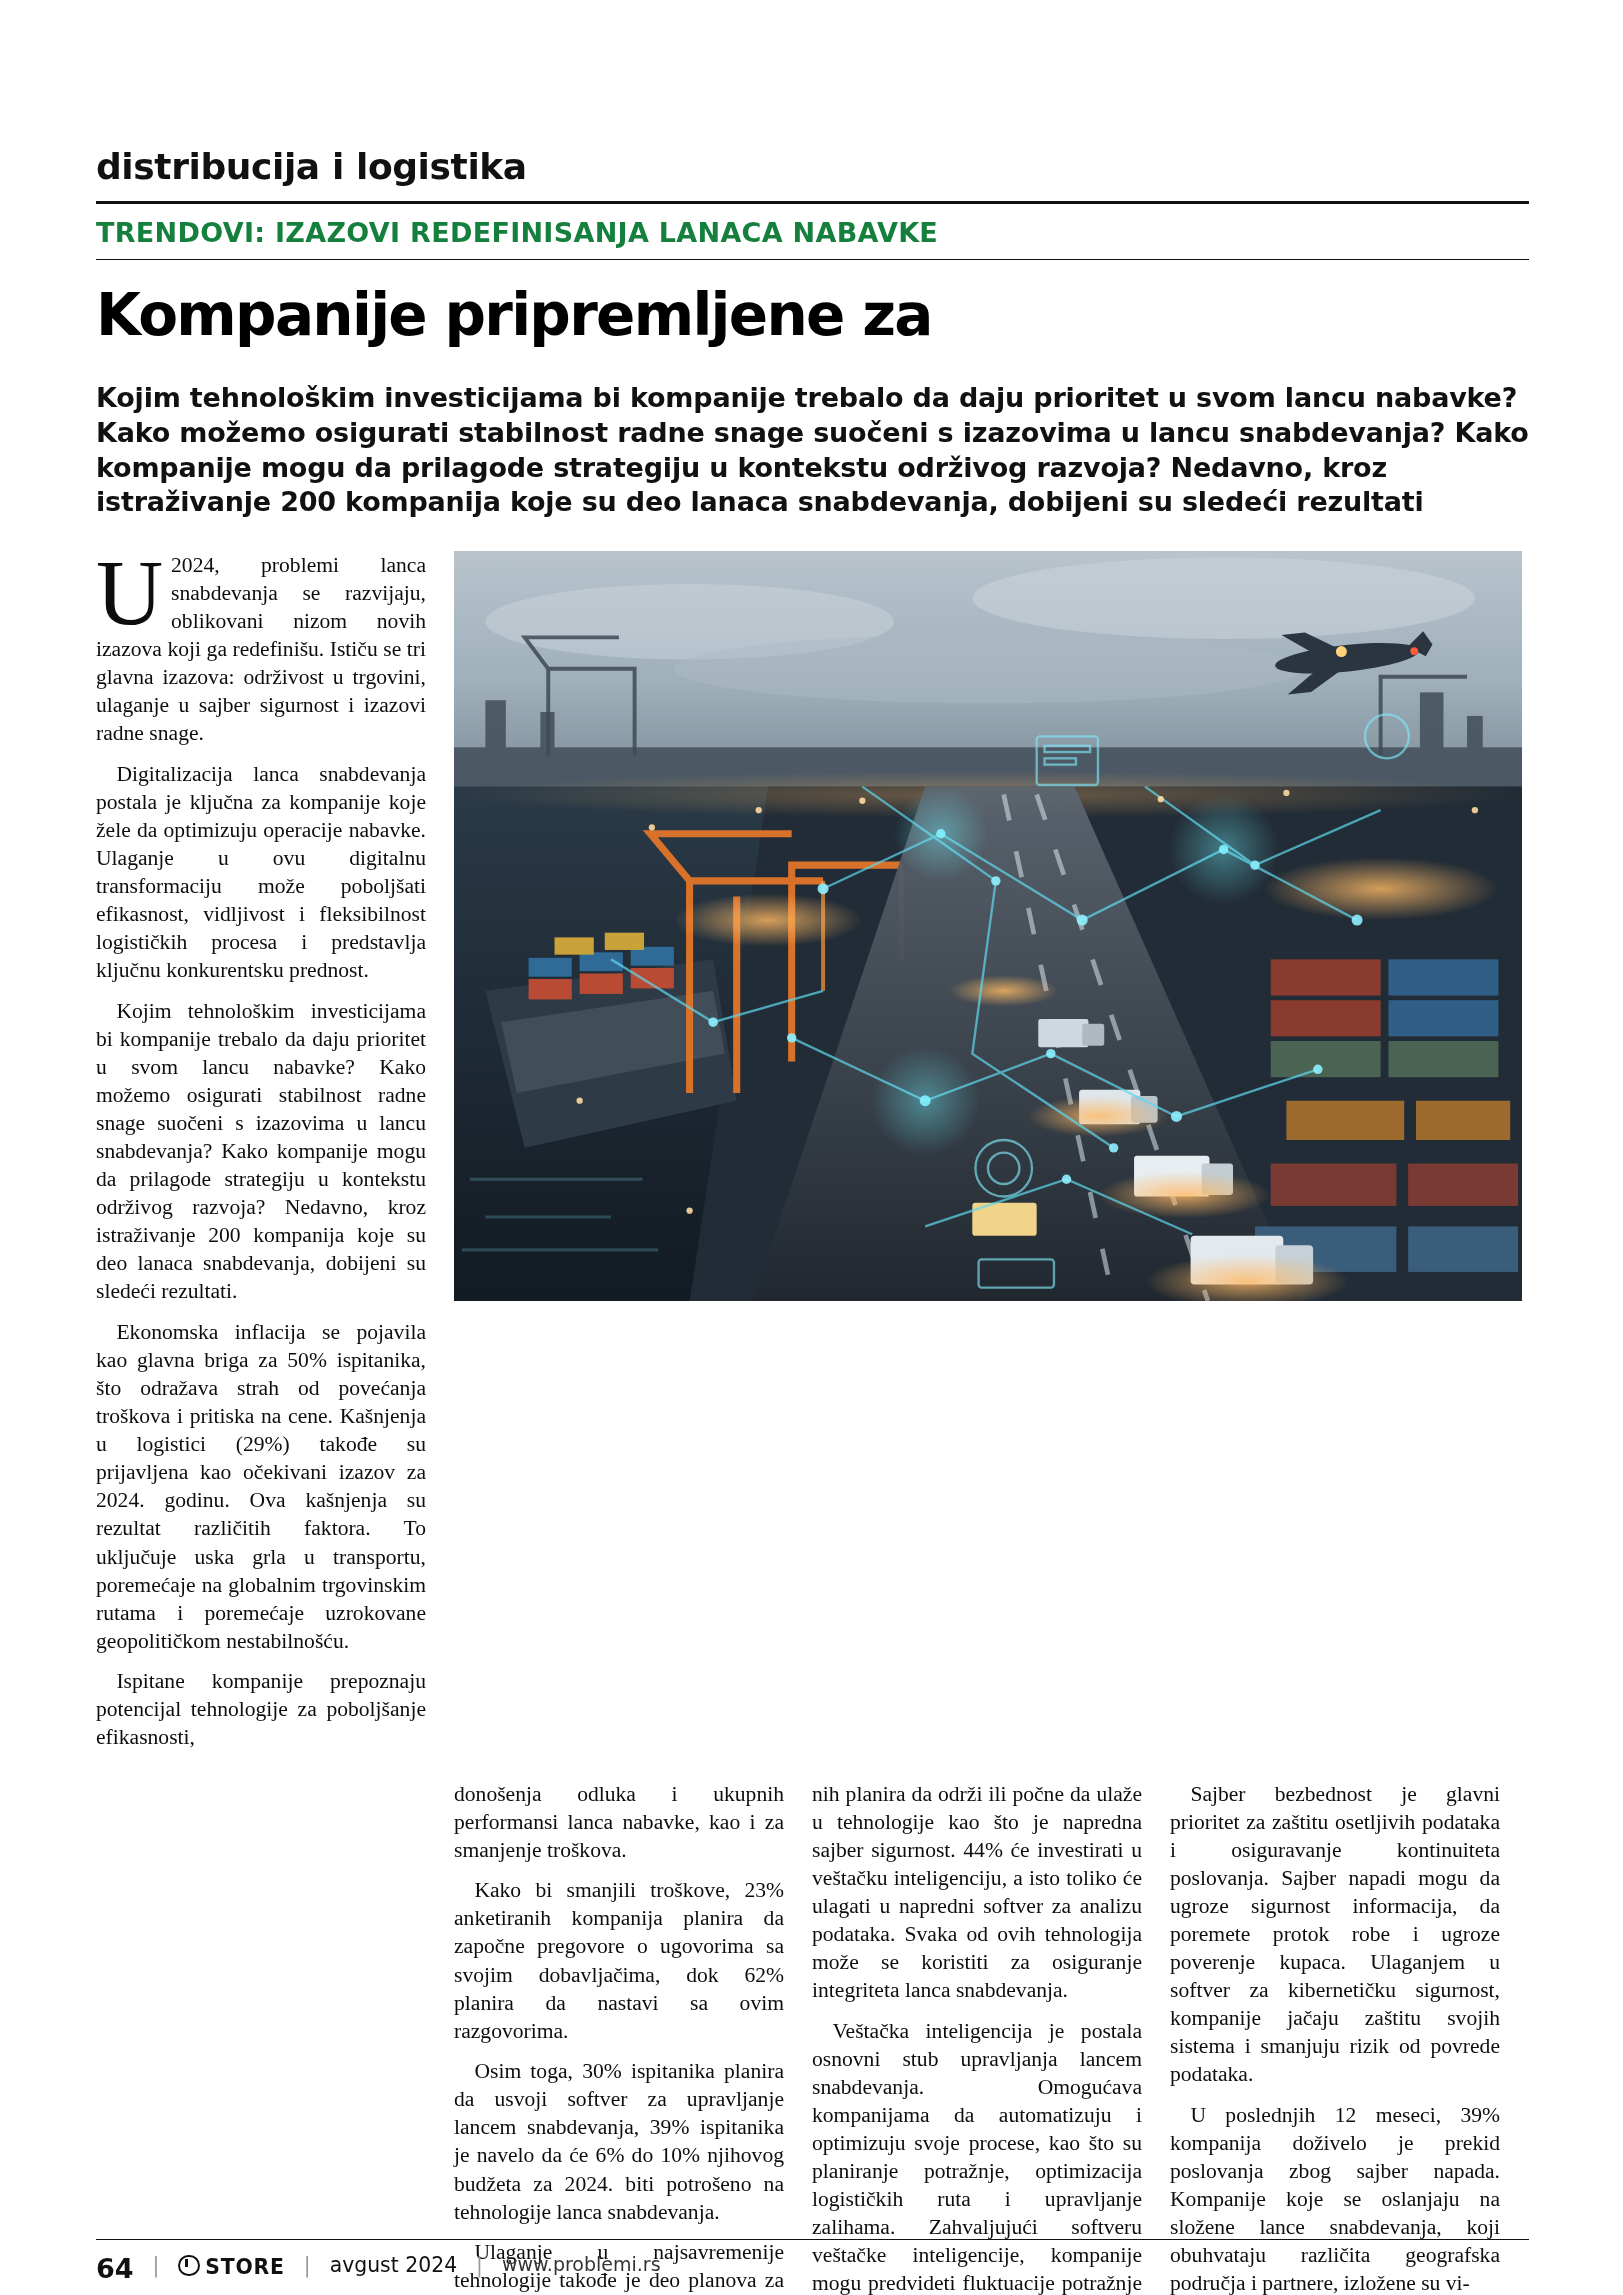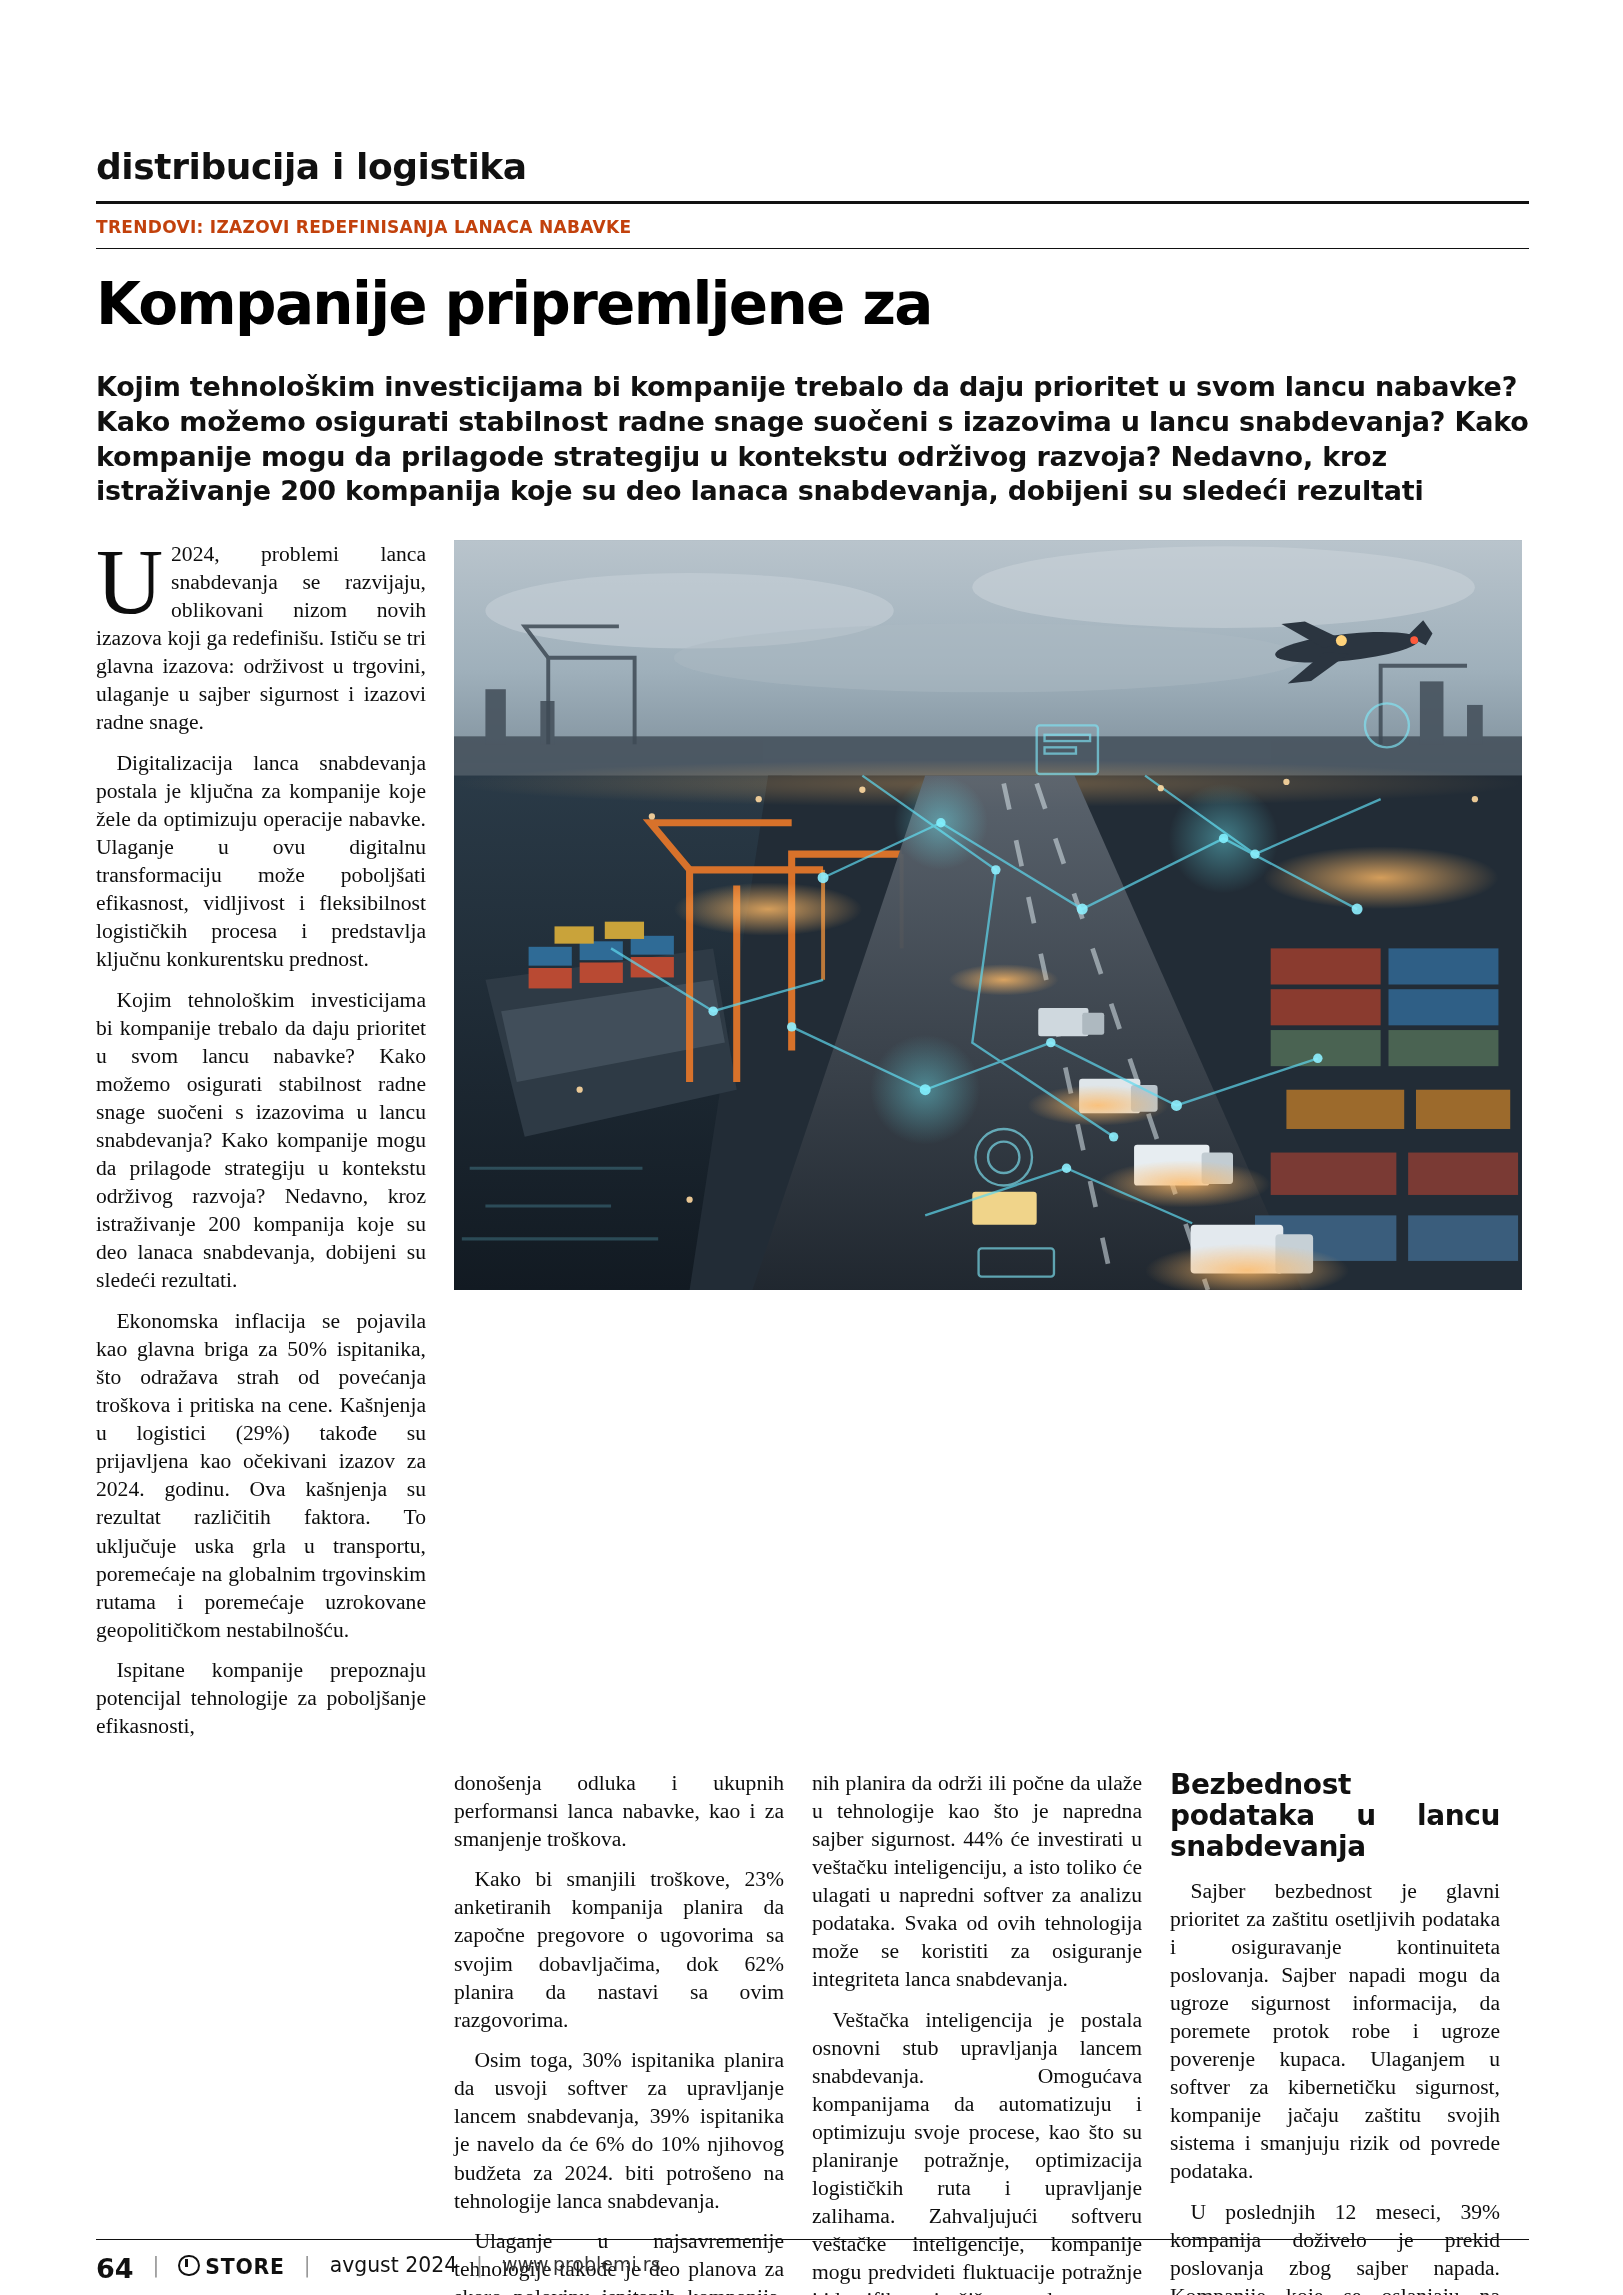--- a/index.html
+++ b/index.html
@@ -44,24 +44,24 @@
     border-top: 3.1px solid #111;
     width: 100%;
   }
   .rule-thin {
     border-top: 1.6px solid #111;
     width: 100%;
   }
   .kicker-line {
     font-family: "DejaVu Sans", sans-serif;
     font-weight: bold;
-    font-size: 17px;
+    font-size: 27px;
     letter-spacing: 0.3px;
     padding: 12.6px 0 11px 0;
-    color: #c2410c;
+    color: #15803d;
   }
   h1.headline {
     font-family: "DejaVu Sans", sans-serif;
     font-weight: bold;
     font-size: 58px;
     line-height: 0.98;
     letter-spacing: -1.7px;
     margin: 27px 0 0 0;
     color: #000;
   }
@@ -455,21 +455,20 @@
         <p>Osim toga, 30% ispitanika planira da usvoji softver za upravljanje lancem snabdevanja, 39% ispitanika je navelo da će 6% do 10% njihovog budžeta za 2024. biti potrošeno na tehnologije lanca snabdevanja.</p>
         <p>Ulaganje u najsavremenije tehnologije takođe je deo planova za skoro polovinu ispitanih kompanija. 46% ispita-</p>
       </div>
 
       <div class="col bottom-col-wide">
         <p class="noindent">nih planira da održi ili počne da ulaže u tehnologije kao što je napredna sajber sigurnost. 44% će investirati u veštačku inteligenciju, a isto toliko će ulagati u napredni softver za analizu podataka. Svaka od ovih tehnologija može se koristiti za osiguranje integriteta lanca snabdevanja.</p>
         <p>Veštačka inteligencija je postala osnovni stub upravljanja lancem snabdevanja. Omogućava kompanijama da automatizuju i optimizuju svoje procese, kao što su planiranje potražnje, optimizacija logističkih ruta i upravljanje zalihama. Zahvaljujući softveru veštačke inteligencije, kompanije mogu predvideti fluktuacije potražnje i identifikovati tržišne trendove.</p>
       </div>
 
       <div class="col bottom-col-wide">
-        <h2 class="sidebar-heading">Bezbednost podataka u lancu snabdevanja</h2>
         <p>Sajber bezbednost je glavni prioritet za zaštitu osetljivih podataka i osiguravanje kontinuiteta poslovanja. Sajber napadi mogu da ugroze sigurnost informacija, da poremete protok robe i ugroze poverenje kupaca. Ulaganjem u softver za kibernetičku sigurnost, kompanije jačaju zaštitu svojih sistema i smanjuju rizik od povrede podataka.</p>
         <p>U poslednjih 12 meseci, 39% kompanija doživelo je prekid poslovanja zbog sajber napada. Kompanije koje se oslanjaju na složene lance snabdevanja, koji obuhvataju različita geografska područja i partnere, izložene su vi-</p>
       </div>
 
     </div>
 
   </div>
 
   <div class="footer">
     <div class="footer-rule"></div>

